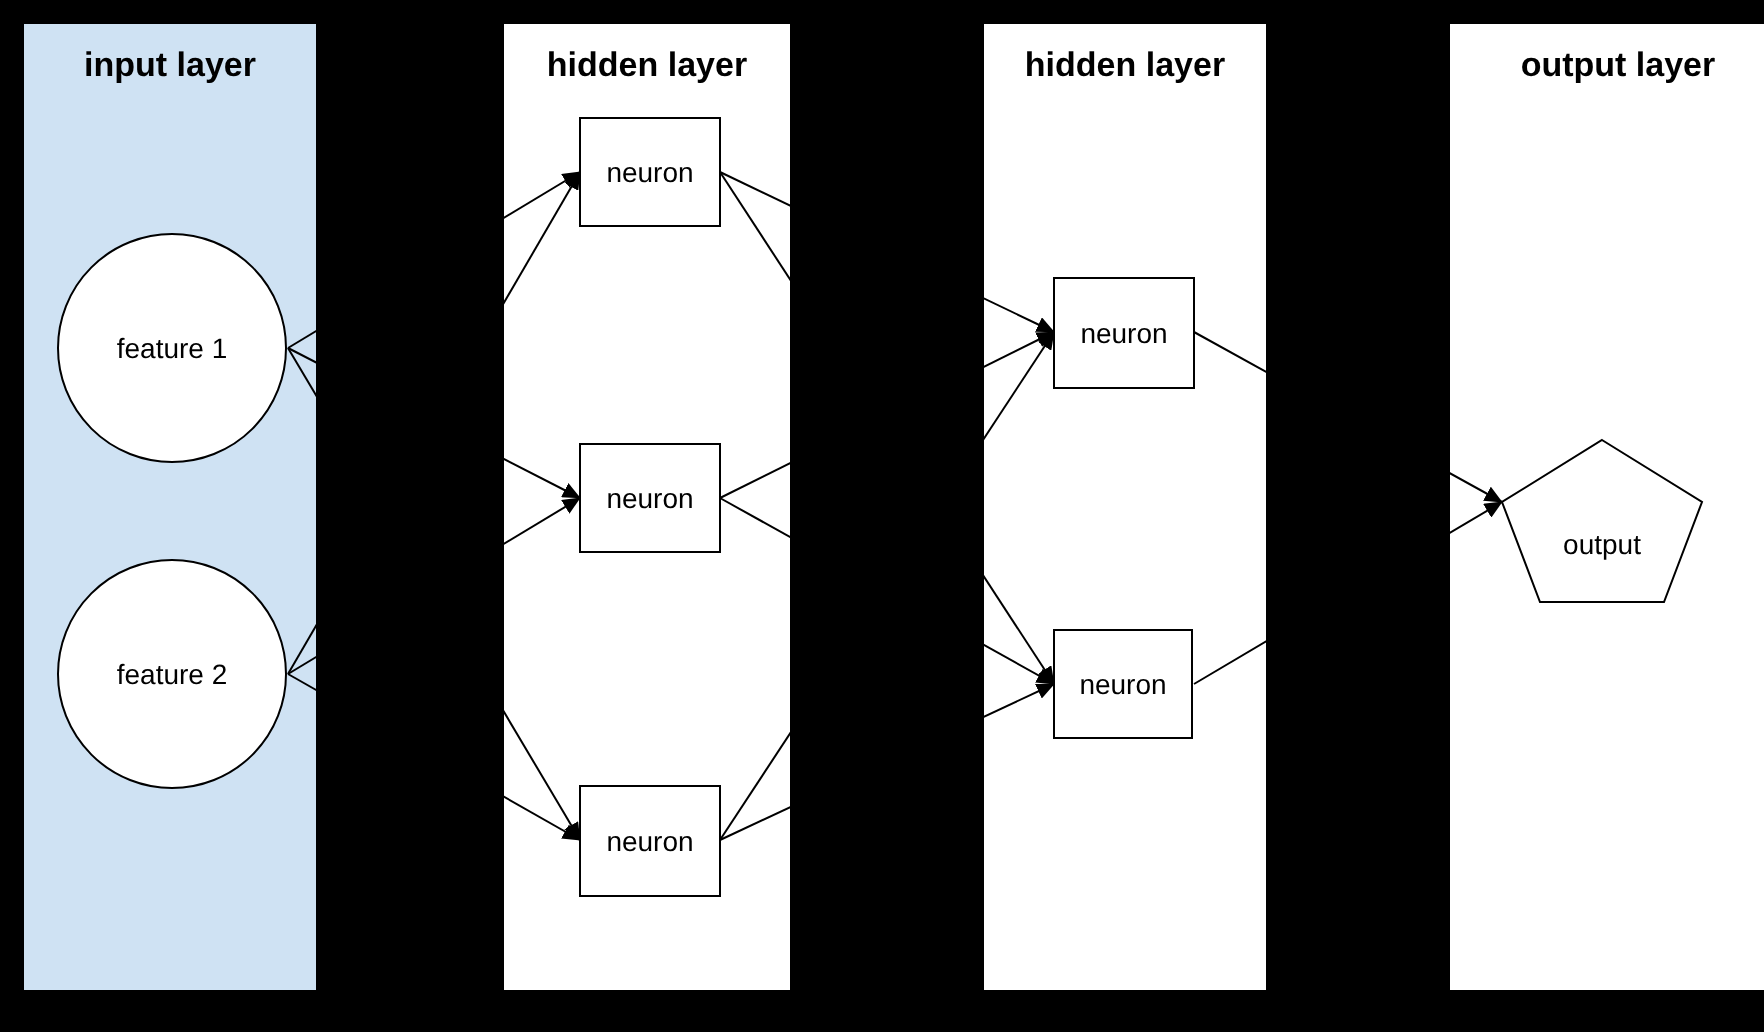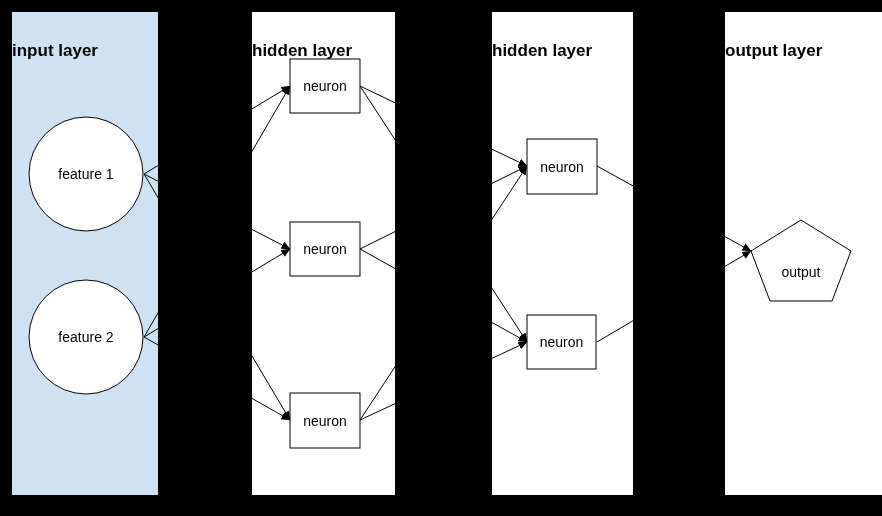--- a/index.html
+++ b/index.html
@@ -9,24 +9,24 @@
     position: relative;
     overflow: hidden;
     font-family: "Liberation Sans", sans-serif;
   }
   .panel {
     position: absolute;
     top: 12px;
     height: 483px;
   }
   .panel-title {
-    text-align: left;
+    text-align: center;
     font-weight: bold;
     font-size: 17px;
-    padding-top: 29px;
+    padding-top: 11px;
     color: #000000;
     letter-spacing: 0;
   }
   #diagram-svg {
     position: absolute;
     left: 0; top: 0;
     pointer-events: none;
   }
   .edge-line { stroke: #000000; stroke-width: 1; fill: none; }
   .node-shape { fill: #ffffff; stroke: #000000; stroke-width: 1; }

